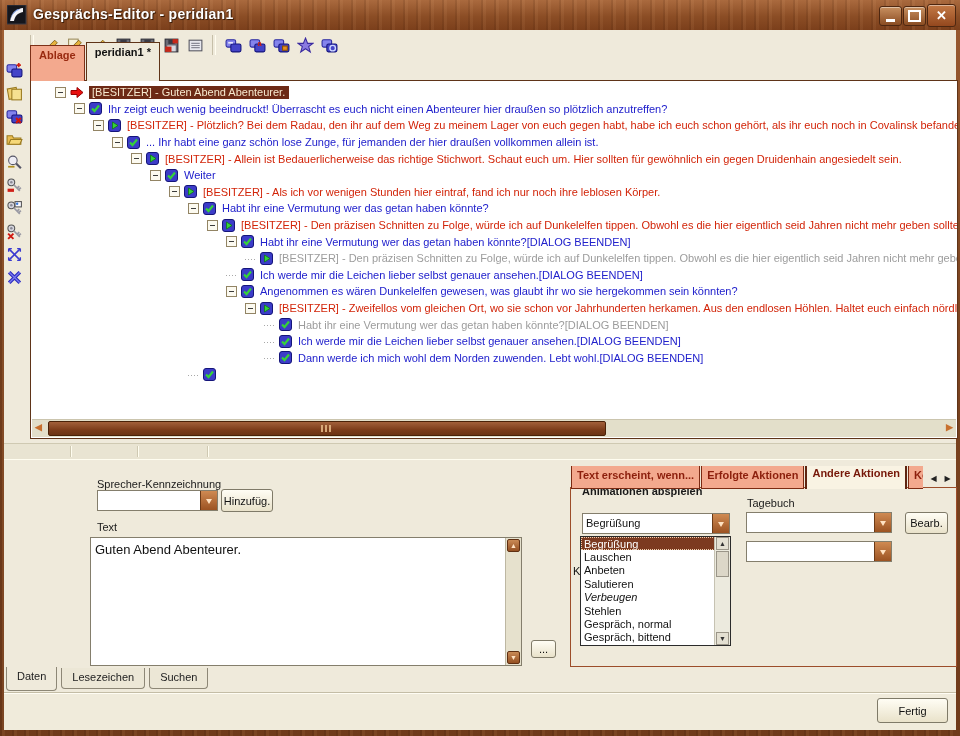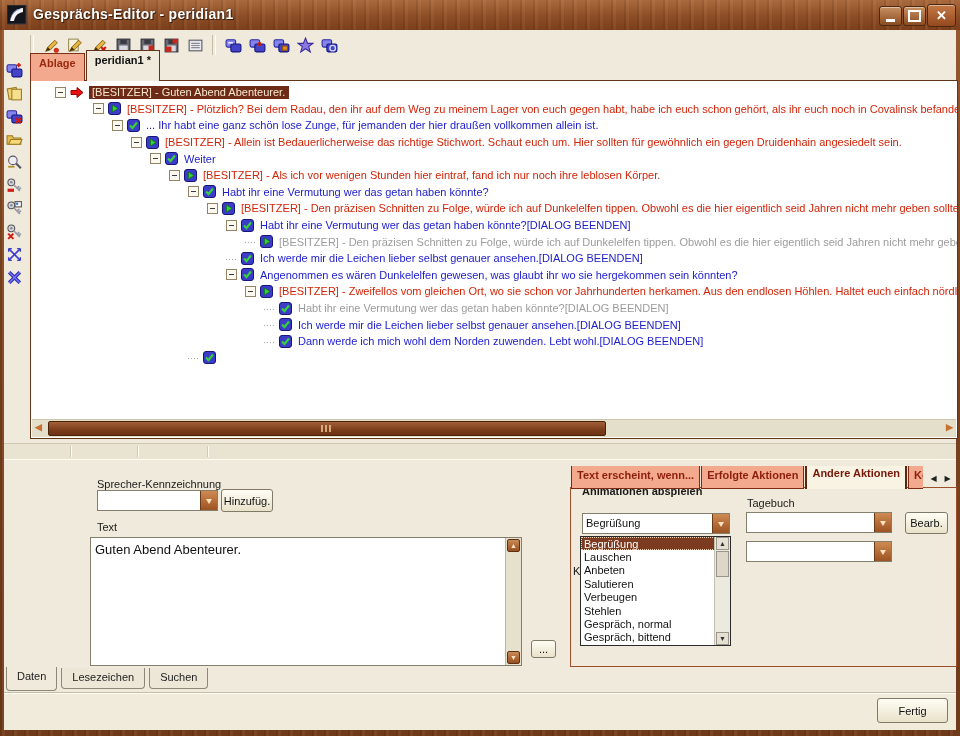--- a/index.html
+++ b/index.html
@@ -29,21 +29,21 @@
   .client-bg{position:absolute;left:4px;top:30px;width:952px;height:699px;background:#efeadb;}
   
   .toolbar{position:absolute;left:28px;top:34px;height:22px;display:flex;align-items:center;}
   .tb-btn{width:18px;height:18px;margin-right:6px;display:inline-flex;align-items:center;justify-content:center;}
   .tb-sep{width:2px;height:20px;border-left:1px solid #c6bfa8;border-right:1px solid #fffdf0;margin:0 8px 0 2px;}
   
   .sidebar{position:absolute;left:5px;top:62px;width:22px;display:flex;flex-direction:column;}
   .sb-btn{width:18px;height:17px;margin-bottom:6px;display:inline-flex;align-items:center;justify-content:center;}
   
   .ftabs{position:absolute;left:30px;top:58px;height:23px;display:flex;align-items:flex-end;z-index:3;}
-  .ftab{height:20px;padding:3px 8px 4px;font-size:11px;font-weight:bold;color:#992a10;background:#f3a98e;
+  .ftab{height:20px;padding:3px 8px 12px;font-size:11px;font-weight:bold;color:#992a10;background:#f3a98e;
         border:1px solid #7c3018;border-bottom:none;margin-right:1px;white-space:nowrap;}
   .ftab.active{height:23px;background:#efeadb;color:#111;border:1px solid #5f3418;border-bottom:none;}
   
   .tree-panel{position:absolute;left:30px;top:80px;width:926px;height:357px;background:#fff;
         border:1px solid #5f3418;overflow:hidden;z-index:2;}
   .tree-rows{position:absolute;left:0;top:3px;right:0;}
   .tree-row{height:16.6px;display:flex;align-items:center;white-space:nowrap;}
   .expander{width:11px;height:11px;flex:none;margin-right:4px;
         background:linear-gradient(#3c3c3c,#3c3c3c) center/5px 1px no-repeat,#fcfaf0;
         border:1px solid #928464;box-sizing:border-box;}
@@ -307,20 +307,31 @@
           <span style="width: 24px; flex: 0 0 auto;"></span>
           <span class="expander"></span>
           <span class="node-icon">
             <svg viewBox="0 0 14 13" width="14" height="13">
               <path d="M1 4.5 H7 V1.5 L13 6.5 L7 11.5 V8.5 H1 Z" fill="#e81010" stroke="#990000"></path>
             </svg>
           </span>
           <span class="node-text c-sel">[BESITZER] - Guten Abend Abenteurer.</span>
         </div>
         <div class="tree-row">
+          <span style="width: 43px; flex: 0 0 auto;"></span>
+          <span class="expander"></span>
+          <span class="node-icon">
+            <svg viewBox="0 0 13 13" width="13" height="13">
+              <rect x="0.5" y="0.5" width="12" height="12" rx="2.5" fill="#3c3cc8" stroke="#15157a"></rect>
+              <path d="M3 6.5 L5.5 9 L10 3.5" fill="none" stroke="#35d13a" stroke-width="2.2"></path>
+            </svg>
+          </span>
+          <span class="node-text c-blue">Ihr zeigt euch wenig beeindruckt! Überrascht es euch nicht einen Abenteurer hier draußen so plötzlich anzutreffen?</span>
+        </div>
+        <div class="tree-row">
           <span style="width: 62px; flex: 0 0 auto;"></span>
           <span class="expander"></span>
           <span class="node-icon">
             <svg viewBox="0 0 13 13" width="13" height="13">
               <rect x="0.5" y="0.5" width="12" height="12" rx="2.5" fill="#3c3cc8" stroke="#15157a"></rect>
               <path d="M4.5 3 L10 6.5 L4.5 10 Z" fill="#35d13a" stroke="#0d7a12" stroke-width="0.8"></path>
             </svg>
           </span>
           <span class="node-text c-red">[BESITZER] - Plötzlich? Bei dem Radau, den ihr auf dem Weg zu meinem Lager von euch gegen habt, habe ich euch schon gehört, als ihr euch noch in Covalinsk befandet!</span>
         </div>
@@ -548,21 +559,21 @@
   <div class="ddlist" id="dd-list">
     <div class="dd-scroll">
       <span class="dd-btn up">▲</span>
       <span class="dd-thumb"></span>
       <span class="dd-btn down">▼</span>
     </div>
   <div class="dd-item selected" style="width: 130px;">Begrüßung</div>
       <div class="dd-item" style="width: 130px;">Lauschen</div>
       <div class="dd-item" style="width: 130px;">Anbeten</div>
       <div class="dd-item" style="width: 130px; text-align: center;">Salutieren</div>
-      <div class="dd-item" style="width: 130px;">Verbeugen</div>
+      <div class="dd-item" style="width: 130px; font-style: italic;">Verbeugen</div>
       <div class="dd-item" style="width: 130px;">Stehlen</div>
       <div class="dd-item" style="width: 130px;">Gespräch, normal</div>
       <div class="dd-item" style="width: 130px;">Gespräch, bittend</div>
     </div>
 
   <span class="lbl" style="left:747px;top:497px;">Tagebuch</span>
   <div class="combo" style="left:746px;top:512px;width:146px;height:21px;">
     <span class="combo-text"></span>
     <span class="combo-arrow"></span>
   </div>

